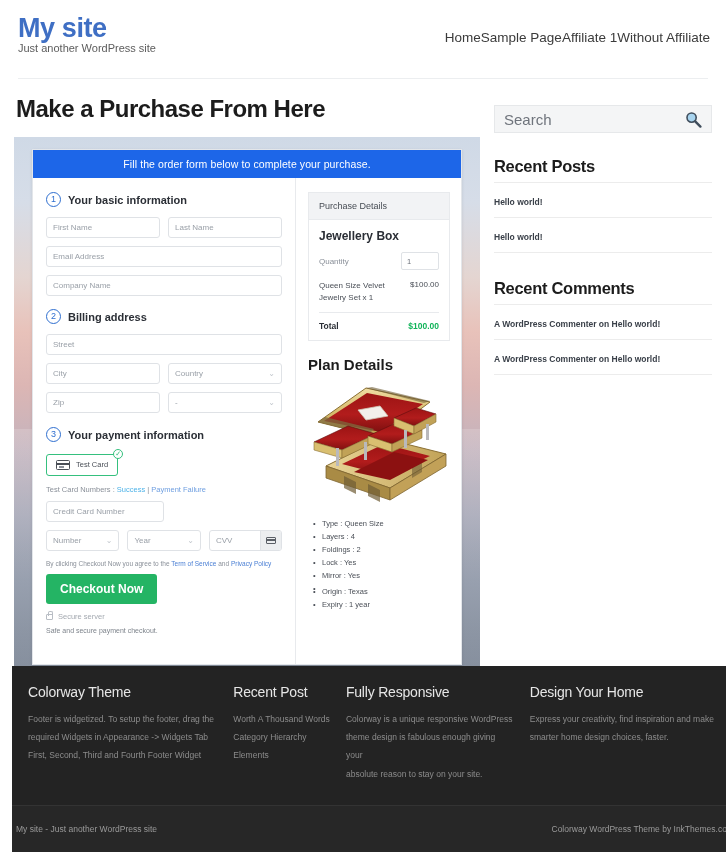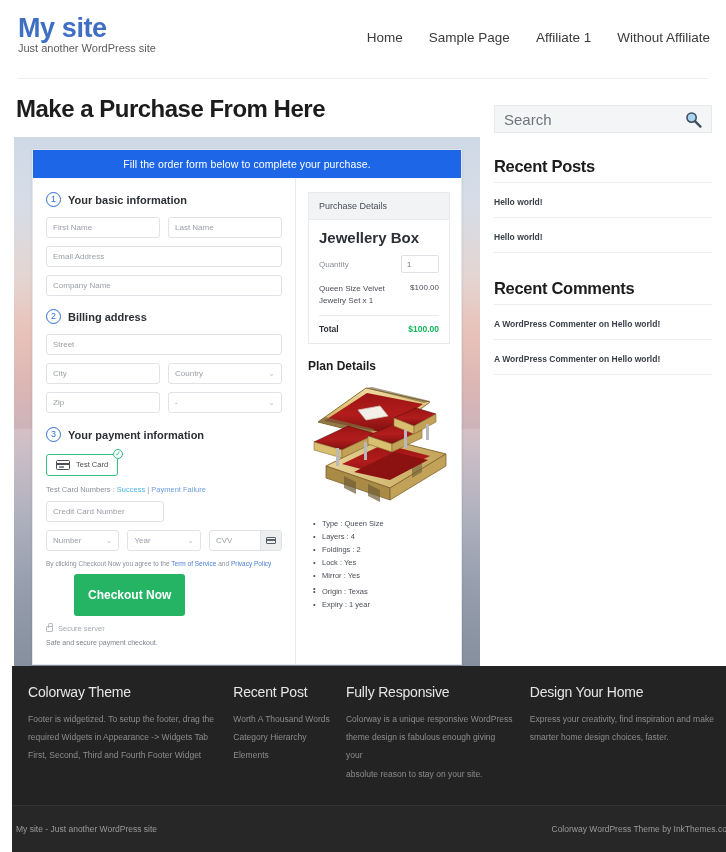--- a/index.html
+++ b/index.html
@@ -18,21 +18,21 @@
   }
   .brand-title{
     font-size:27px; font-weight:bold; color:#3f6fc4;
     letter-spacing:-0.4px; line-height:1.05; margin:0;
   }
   .brand-tag{
     font-size:11px; color:#5c5c5c; margin-top:0; line-height:1.2;
   }
   .main-nav{
     position:absolute; right:16px; top:30px;
-    display:flex; gap:26px; align-items:center;
+    display:flex; align-items:center;
   }
   .nav-link{
     font-size:13.5px; color:#3b3b3b; text-decoration:none; white-space:nowrap;
   }
   .header-rule{
     height:1px; background:#eceef0; margin:0 18px;
   }
 
   
   .content{
@@ -159,63 +159,63 @@
   }
   .cvv-glyph::before{
     content:""; position:absolute; left:0; right:0; top:1px; height:2px; background:#5a5f66;
   }
 
   .terms{ font-size:6.5px; color:#8a9099; margin:9px 0 7px 0; }
   .terms a{ color:#4a7fd4; text-decoration:none; }
 
   .checkout-btn{
     background:#24b464; color:#fff; border:none; border-radius:3px;
-    font-size:12px; font-weight:bold; padding:14px 14px; cursor:pointer;
-    display:inline-block; font-family:"Liberation Sans", sans-serif;margin-left:28px;
+    font-size:12px; font-weight:bold; padding:8px 14px; cursor:pointer;
+    display:inline-block; font-family:"Liberation Sans", sans-serif;
   }
   .secure-row{ display:flex; align-items:center; gap:5px; margin-top:8px; }
   .lock-ico{
     width:7px; height:6px; border:1px solid #b8bdc4; border-radius:1px;
     position:relative;
   }
   .lock-ico::before{
     content:""; position:absolute; left:1.2px; top:-3.5px; width:3px; height:4px;
     border:1px solid #b8bdc4; border-bottom:none; border-radius:2px 2px 0 0;
   }
   .secure-text{ font-size:7.5px; color:#a4a9b0; }
   .safe-text{ font-size:7px; color:#7e848c; margin-top:6px; }
 
   
   .pd-card{ border:1px solid #e8eaed; }
   .pd-head{
     background:#f2f3f5; font-size:9px; color:#474c54; padding:8px 10px;
     border-bottom:1px solid #e8eaed;
   }
   .pd-body{ padding:9px 10px 9px 10px; }
-  .pd-prod{ font-size:15px; font-weight:bold; color:#2b2f36; margin-bottom:9px; }
+  .pd-prod{ font-size:12px; font-weight:bold; color:#2b2f36; margin-bottom:9px; }
   .pd-qty-row{
     display:flex; align-items:center; justify-content:space-between; margin-bottom:10px;
   }
   .pd-qty-label{ font-size:8px; color:#8a9099; }
   .pd-qty-box{
     border:1px solid #dfe2e6; border-radius:2px; width:38px; height:18px;
     font-size:7.5px; color:#6b7079; display:flex; align-items:center; padding-left:5px;
   }
   .pd-line{
     display:flex; justify-content:space-between; gap:8px; margin-bottom:9px;
   }
   .pd-line-name{ font-size:8px; color:#4a4f57; line-height:1.45; max-width:95px; }
   .pd-line-price{ font-size:8px; color:#4a4f57; white-space:nowrap; }
   .pd-div{ height:1px; background:#e8eaed; margin:0 0 8px 0; }
   .pd-total-row{ display:flex; justify-content:space-between; align-items:center; }
   .pd-total-label{ font-size:8.5px; font-weight:bold; color:#2b2f36; }
   .pd-total-val{ font-size:8.5px; font-weight:bold; color:#12b45a; }
 
   .plan-title{
-    font-size:12px; font-weight:bold; color:#1c1c1c; margin:15px 0 7px 0;
+    font-size:15px; font-weight:bold; color:#1c1c1c; margin:15px 0 7px 0;
   }
   .plan-img-wrap{ display:flex; justify-content:center; margin-bottom:10px; }
   .plan-list{ margin:0; padding-left:14px; }
   .plan-list li{
     font-size:7.5px; color:#4a4f57; line-height:1.72; list-style:none; position:relative;
   }
   .plan-list li::before{
     content:"•"; position:absolute; left:-9px; color:#4a4f57;
   }
   .plan-gap{ height:3px; }

